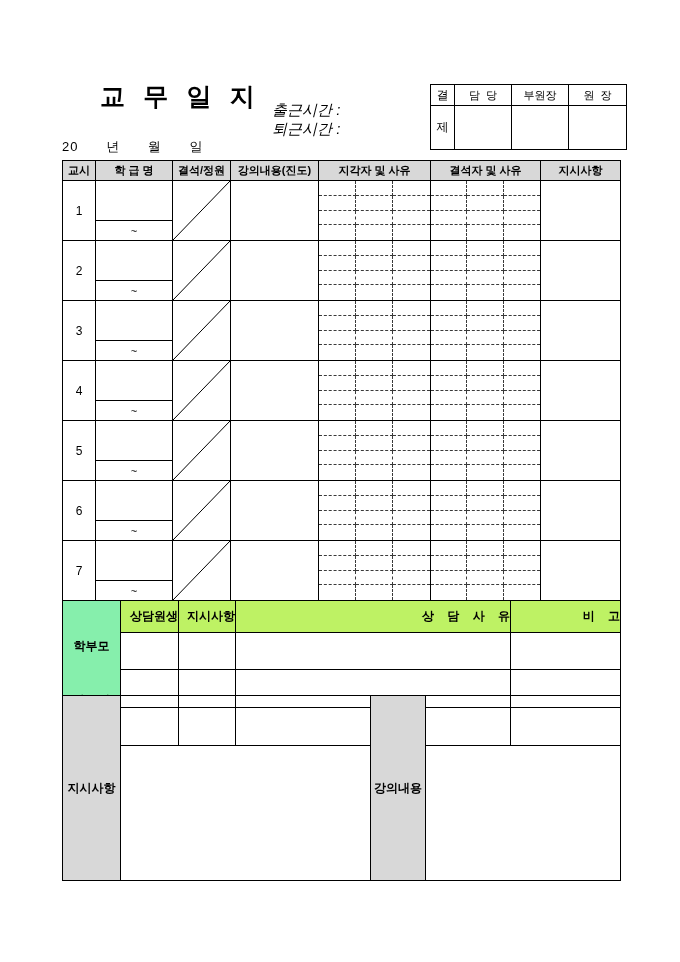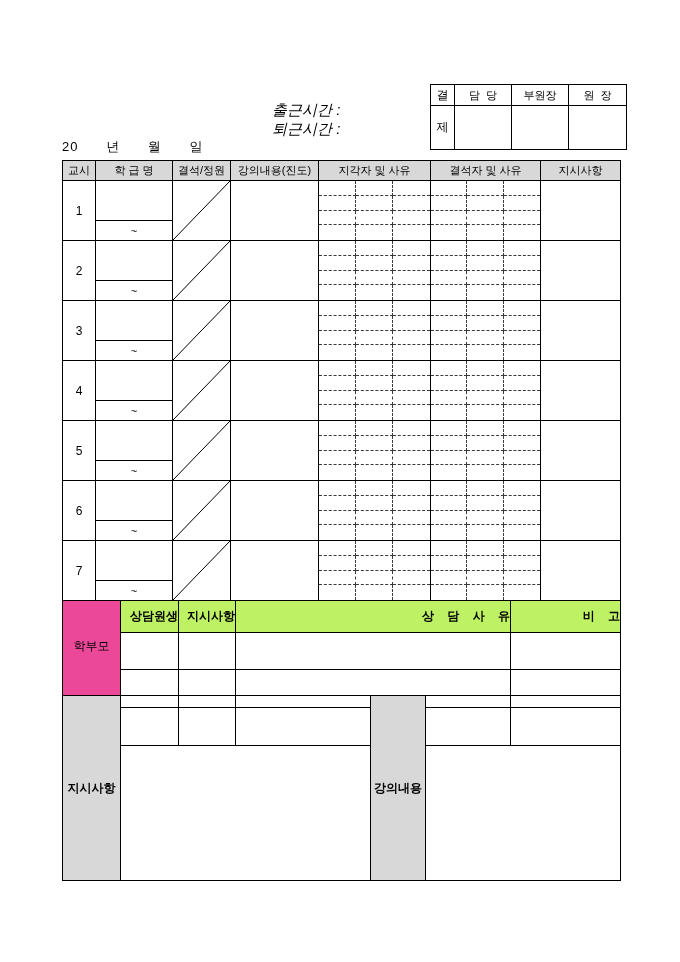--- a/index.html
+++ b/index.html
@@ -29,21 +29,21 @@
   .approval td { font-size:11px; text-align:center; white-space:pre; }
   .approval .stamp { font-size:12px; }
 
   
   .date-line { left:62px; top:138px; font-size:13px; white-space:pre; letter-spacing:1px; }
 
   
   .main { left:62px; top:160px; width:558px; }
   .main thead tr { height:20px; }
   .main th {
-    background:#d8d8d8; font-size:11px; font-weight:normal;
+    background:#d8d8d8; font-size:11px; font-weight:bold;
     text-align:center; white-space:pre;
   }
   .main tbody tr { height:60px; }
   .period-cell { text-align:center; font-size:12px; }
 
   .class-cell { position:relative; }
   .class-bottom {
     position:absolute; left:0; right:0; bottom:0; height:20px;
     border-top:1px solid #000; display:flex; align-items:center; justify-content:center;
     font-size:11px;
@@ -60,34 +60,35 @@
   .dash-grid i { display:block; border-right:1px dashed #3a3a3a; border-bottom:1px dashed #3a3a3a; }
   .dash-grid i:nth-child(3n) { border-right:none; }
   .dash-grid i:nth-child(n+10) { border-bottom:none; }
 
   
   .consult { left:62px; top:600px; width:558px; }
   .consult tr.h20 { height:21px; }
   .consult tr.h25 { height:25px; }
   .consult .hdr { background:#bef264; font-size:12px; font-weight:bold; text-align:right; white-space:pre; }
   .consult .label-cell {
-    background:#ec4899; font-size:12px; font-weight:normal; text-align:center; white-space:pre;
+    background:#86efac; font-size:12px; font-weight:bold; text-align:center; white-space:pre;
     line-height:18px;
   }
 
   
   .bottom { left:62px; top:695px; width:558px; }
   .bottom tr { height:185px; }
   .bottom .label-cell { background:#d8d8d8; font-size:12px; font-weight:bold; text-align:center; white-space:pre; }
 </style>
 </head>
 <body>
 
 <div class="page">
 
+  <div class="abs title">교 무 일 지</div>
 
   <div class="abs times">
     <div>출근시간 :</div>
     <div>퇴근시간 :</div>
   </div>
 
   <table class="abs approval">
     <colgroup>
       <col style="width:24px">
         <col style="width:57px">

